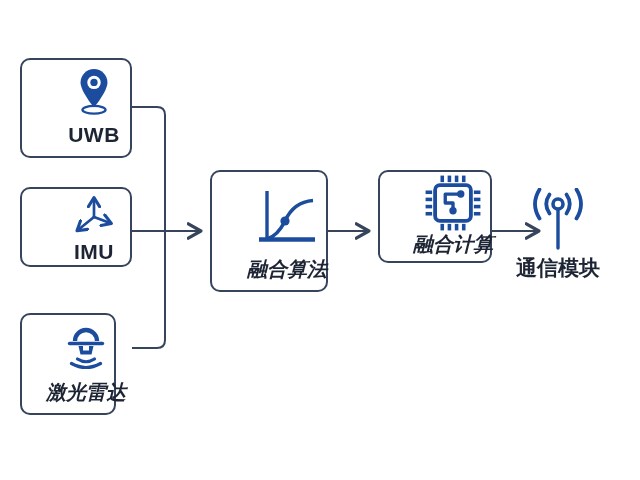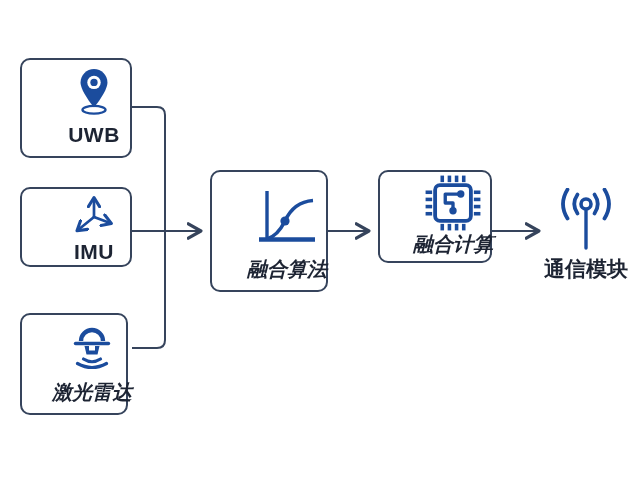--- a/index.html
+++ b/index.html
@@ -18,21 +18,21 @@
     position:absolute;box-sizing:border-box;background:#fff;
     border:2px solid var(--line);border-radius:10px;
     display:flex;flex-direction:column;align-items:center;justify-content:space-between;padding-left:36px;
   }
   .node .icon{display:flex;align-items:center;justify-content:center;color:var(--icon);flex:1 1 auto;}
   .node .label,.free-label{
     color:var(--label);text-align:center;white-space:nowrap;line-height:1;
   }
   .label-latin{font-size:21px;font-weight:700;letter-spacing:.5px;padding-bottom:11px;}
   .label-cjk{font-size:20px;font-weight:600;padding-bottom:11px;font-style:italic;}
-  .comm{position:absolute;left:536px;top:188px;width:100px;display:flex;flex-direction:column;align-items:center;}
+  .comm{position:absolute;left:508px;top:188px;width:100px;display:flex;flex-direction:column;align-items:center;font-family:Liberation Mono, monospace;}
   .comm .icon{color:var(--icon);}
   .comm .free-label{font-size:21px;font-weight:600;margin-top:4px;}
 </style>
 </head>
 <body>
 
 <div class="canvas">
 
   <svg class="connectors" viewBox="0 0 640 480" fill="none" stroke="currentColor" stroke-width="2">
     <defs>
@@ -67,21 +67,21 @@
           </marker>
         </defs>
         <line x1="26" y1="28" x2="26" y2="10" marker-end="url(#axhead)"></line>
         <line x1="26" y1="28" x2="10" y2="41" marker-end="url(#axhead)"></line>
         <line x1="26" y1="28" x2="42" y2="34" marker-end="url(#axhead)"></line>
       </svg>
     </div>
     <div class="label label-latin">IMU</div>
   </div>
 
-  <div class="node" style="left:20px;top:313px;width:108px;height:102px">
+  <div class="node" style="left:20px;top:313px;width:96px;height:102px">
     <div class="icon">
       <svg width="52" height="48" viewBox="0 0 52 48" fill="none" stroke="currentColor">
         <path d="M15,16 A11,11 0 0 1 37,16" stroke-width="4.4"></path>
         <line x1="9.5" y1="18.5" x2="42.5" y2="18.5" stroke-width="3.4" stroke-linecap="round"></line>
         <path d="M18.5,21 H33.5 L31.5,29.5 H20.5 Z" fill="currentColor" stroke="none"></path>
         <rect x="23" y="21" width="6" height="4.5" fill="#ffffff" stroke="none"></rect>
         <path d="M17.5,34 Q26,39.5 34.5,34" stroke-width="3.2" stroke-linecap="round"></path>
         <path d="M11.5,38.5 Q26,46.5 40.5,38.5" stroke-width="3.2" stroke-linecap="round"></path>
       </svg>
     </div>

